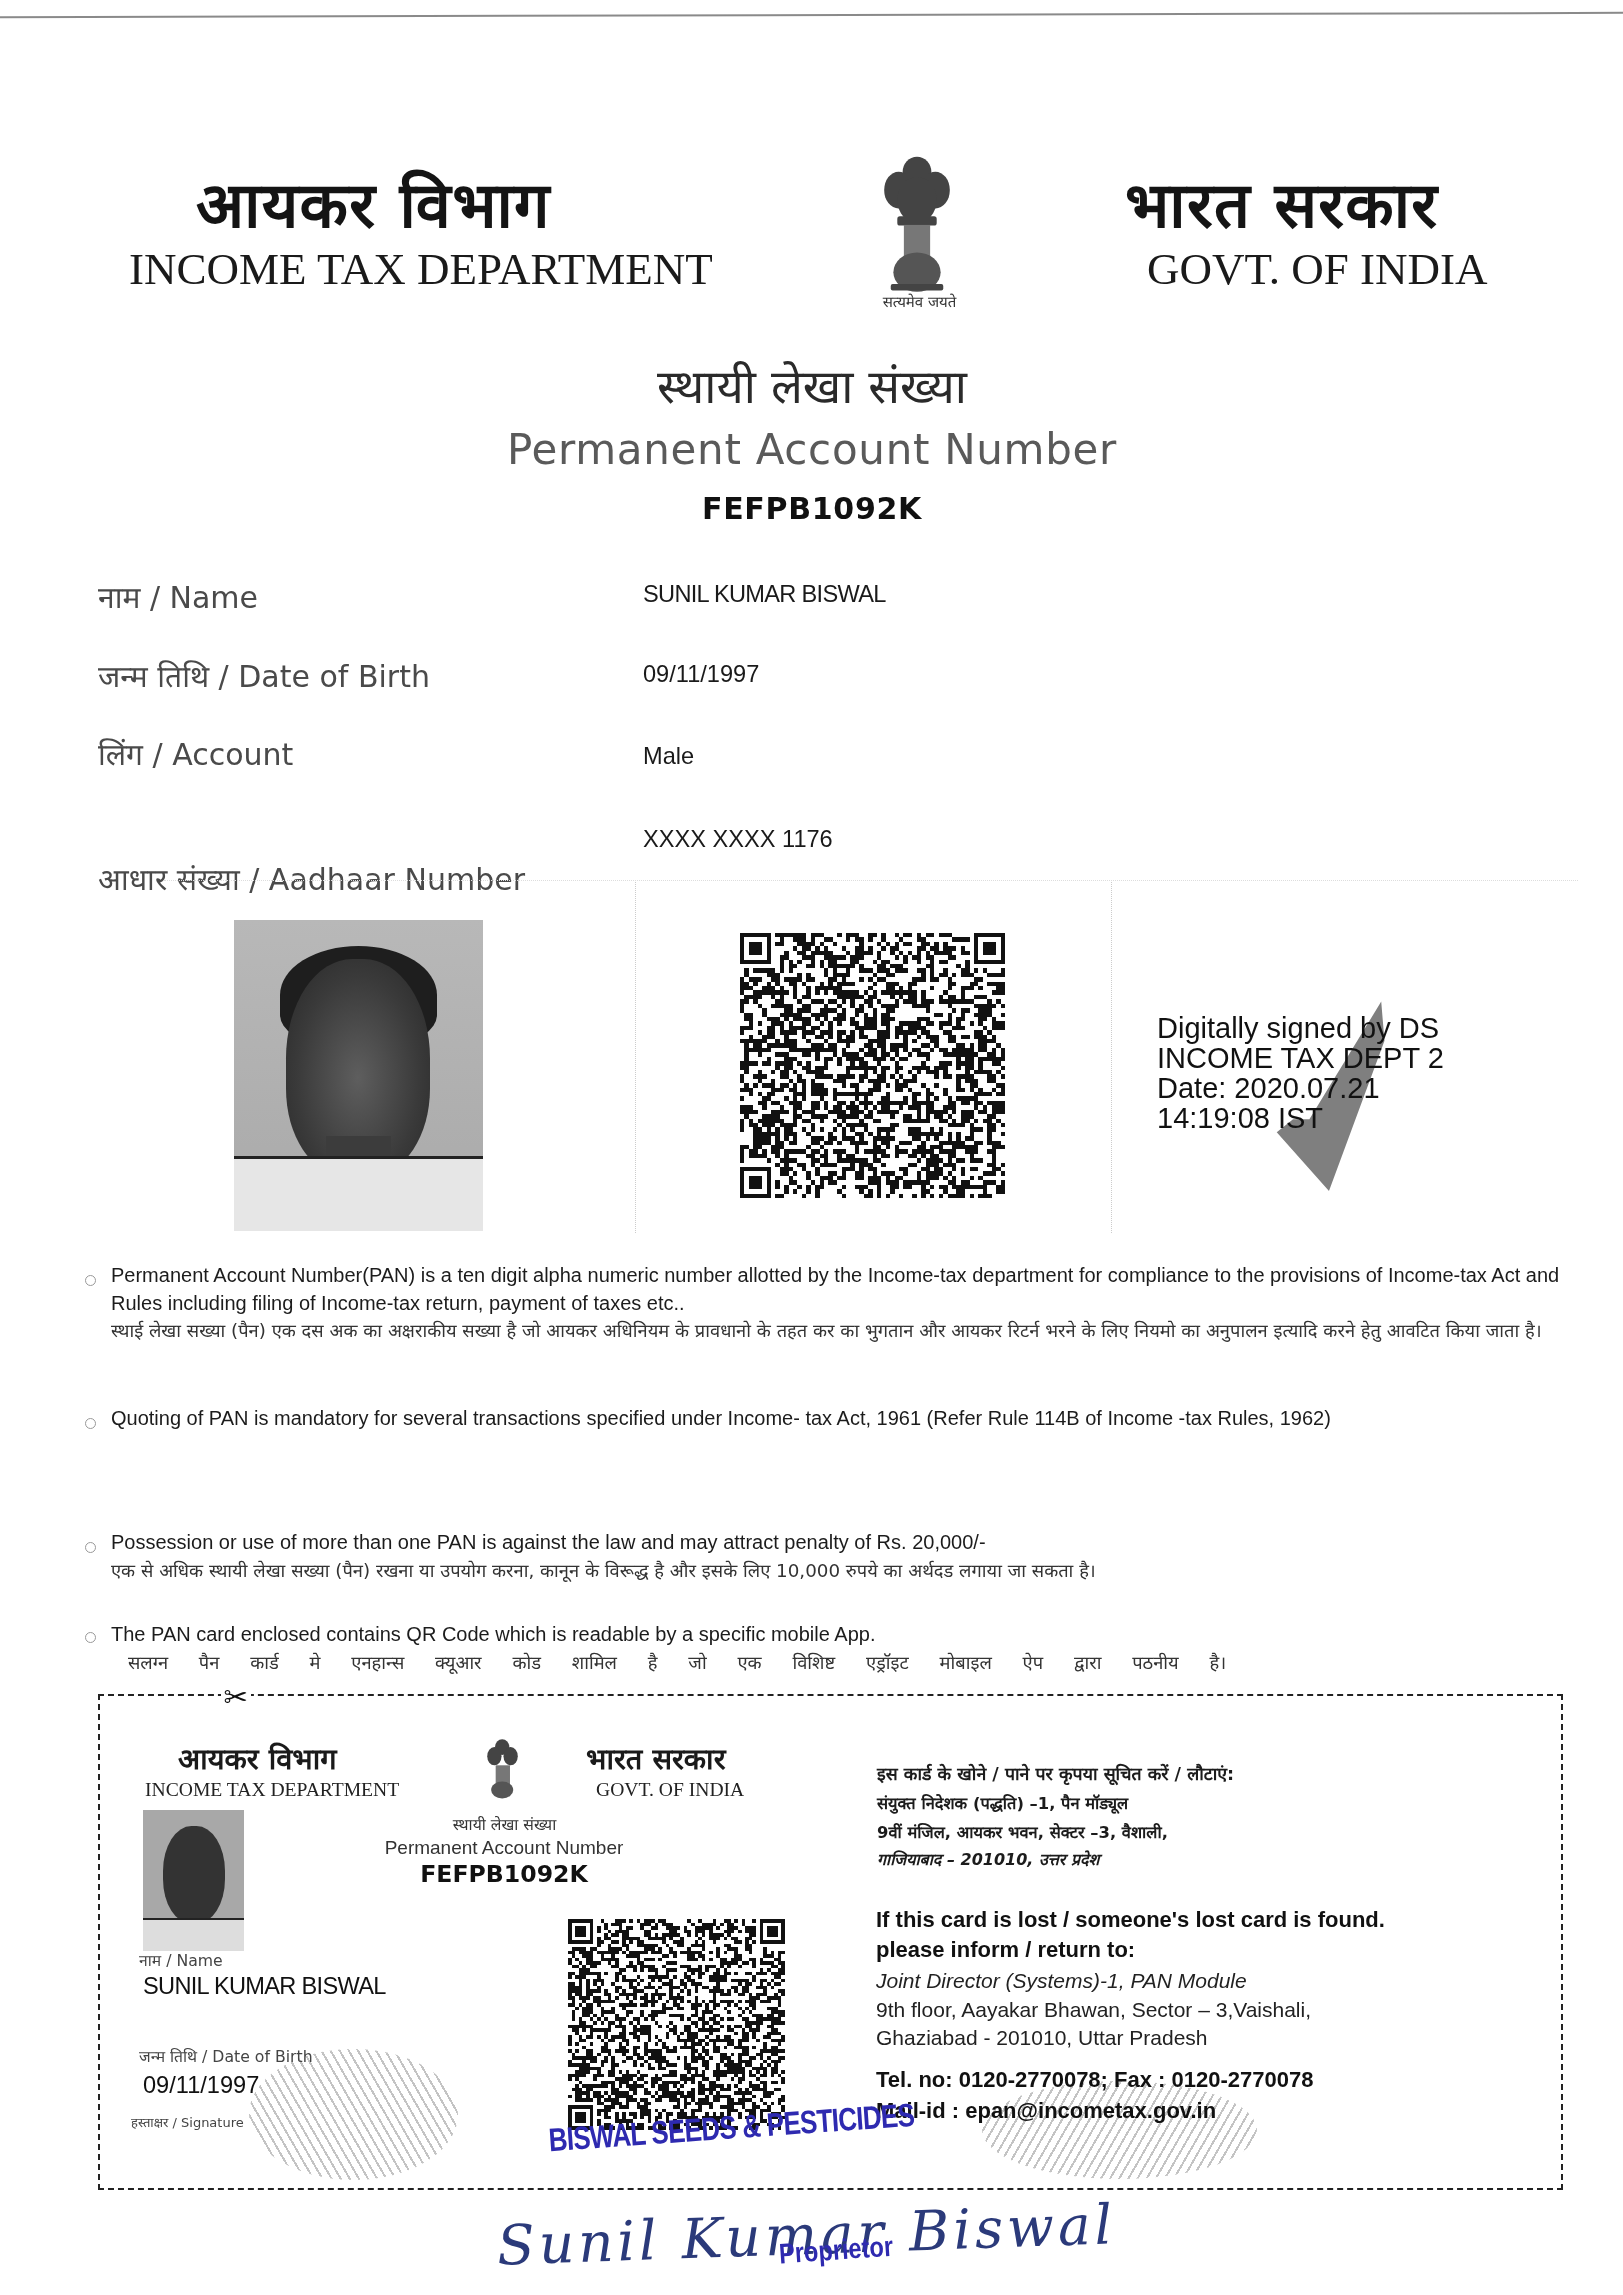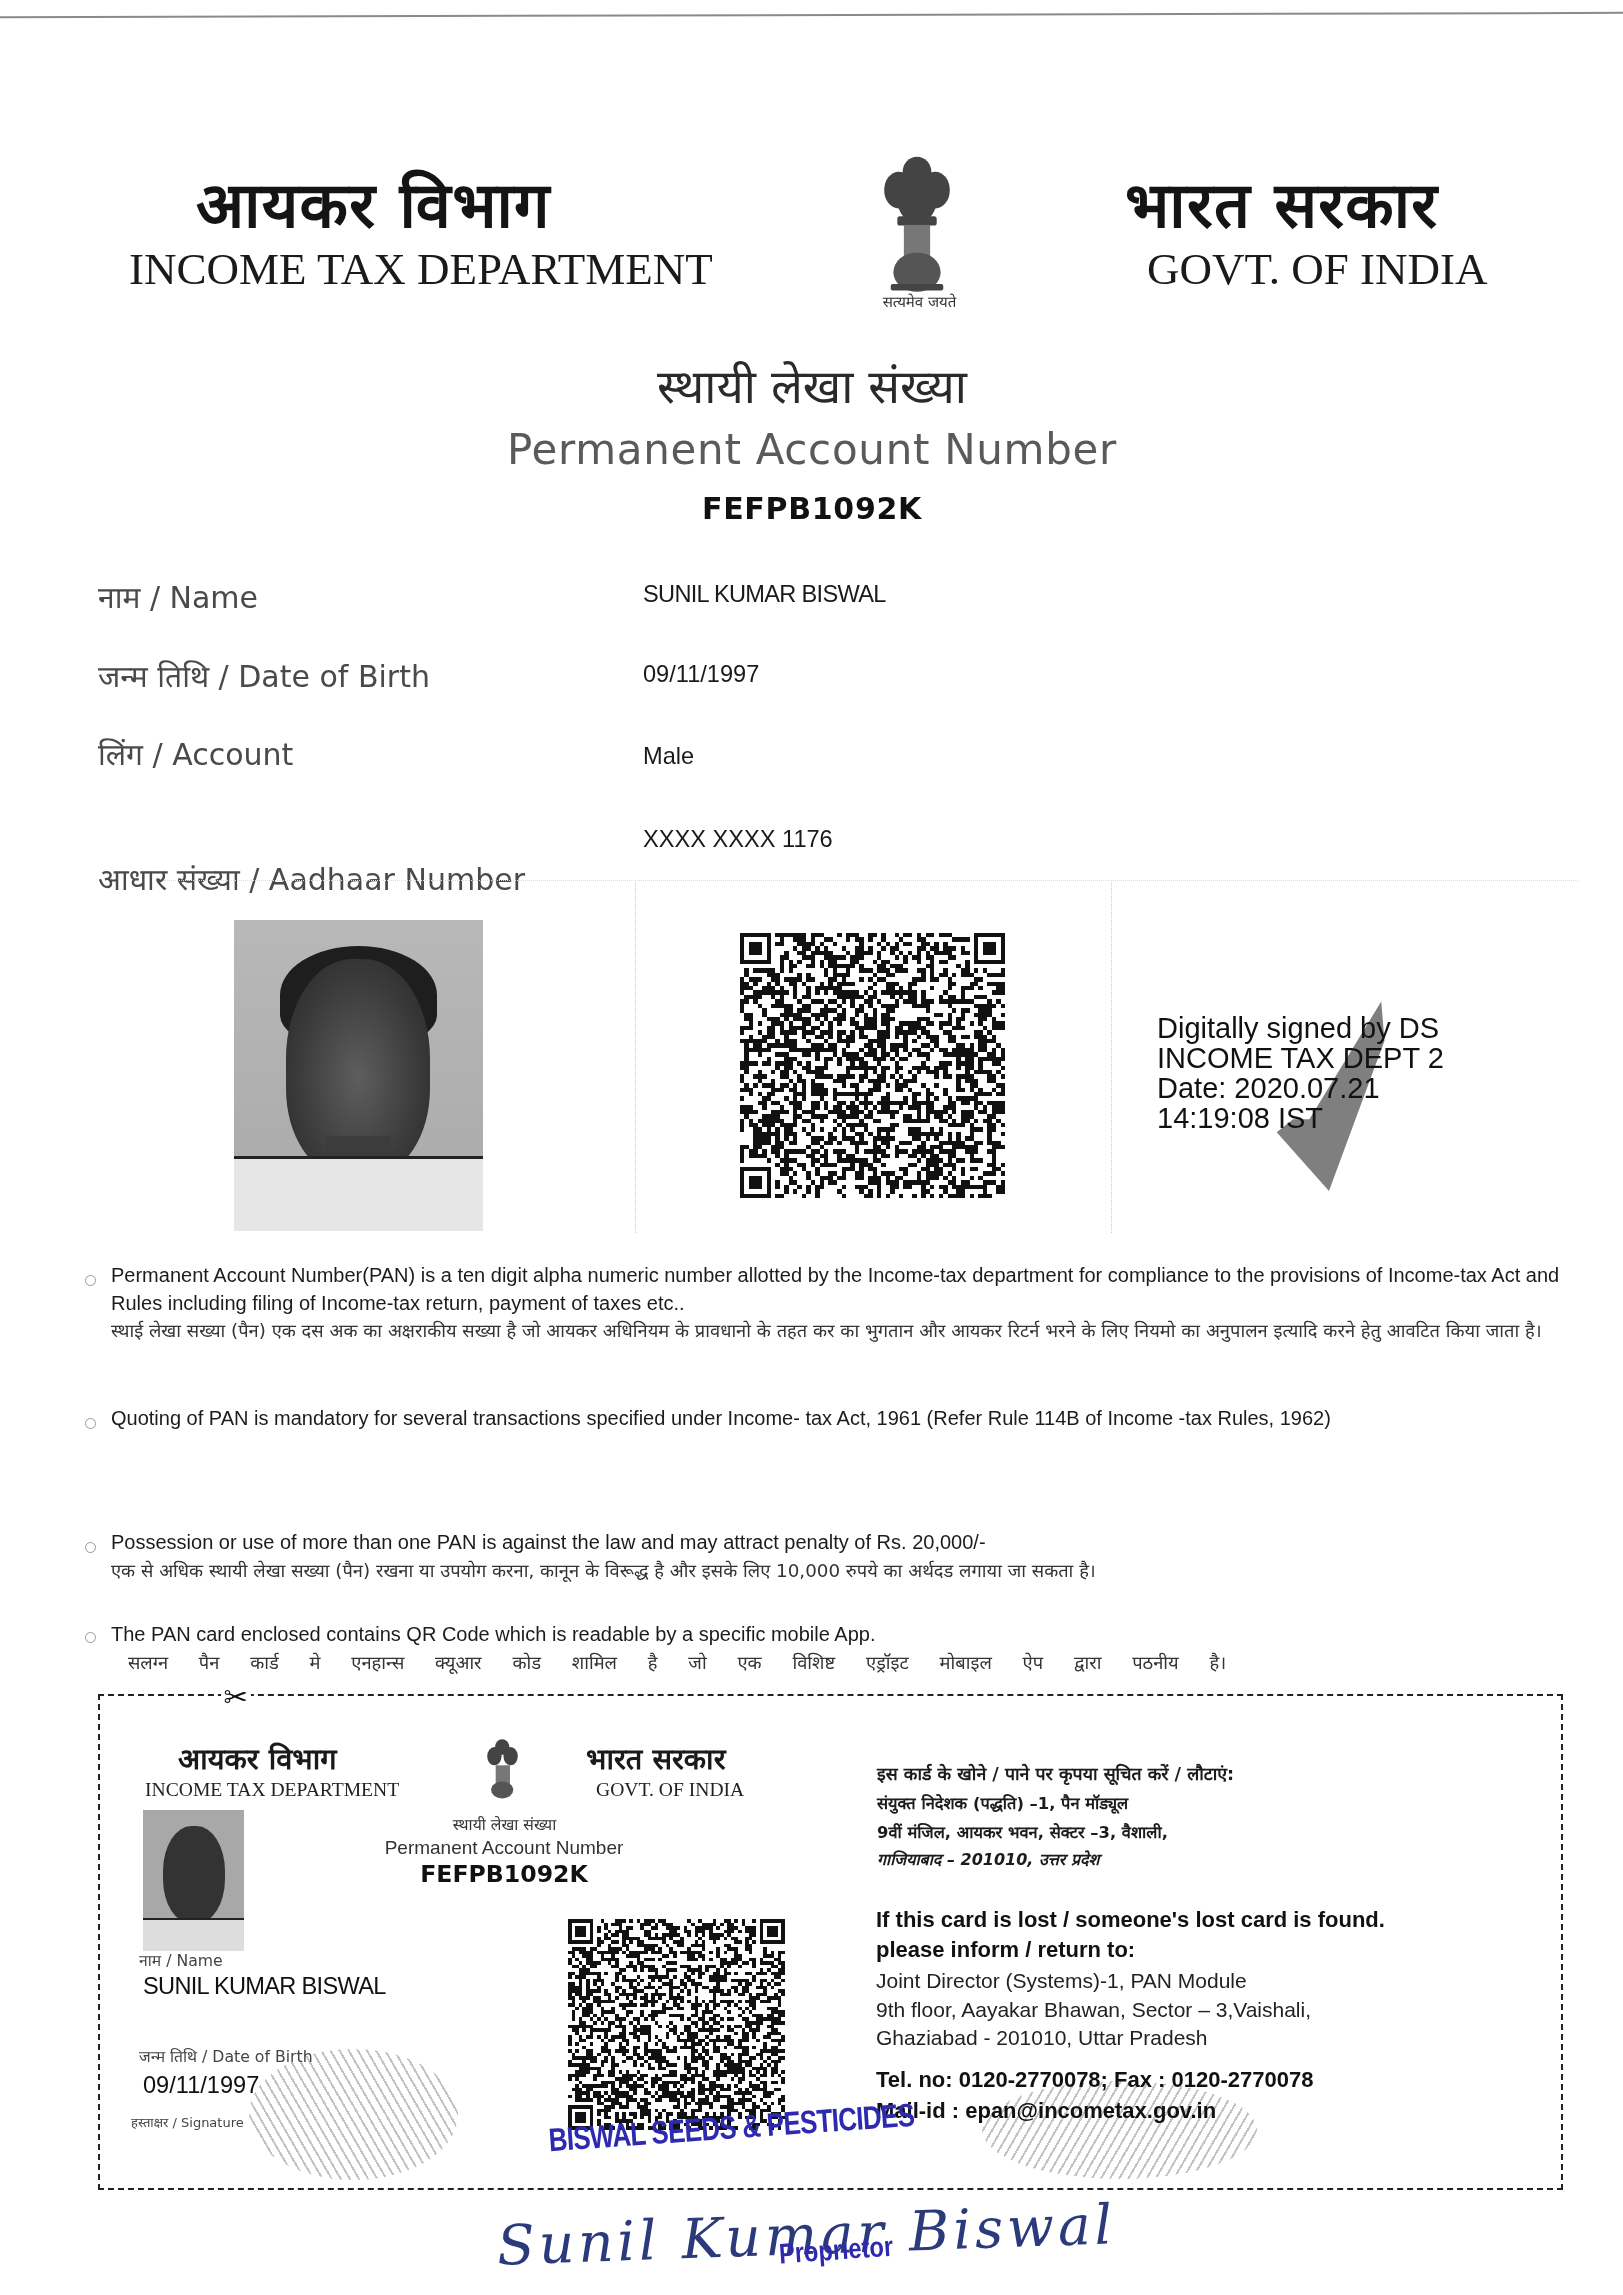--- a/index.html
+++ b/index.html
@@ -3605,21 +3605,21 @@
     </svg>
 </div>
 
 <div class="abs back-hi" style="top:1761px;">इस कार्ड के खोने / पाने पर कृपया सूचित करें / लौटाएं:</div>
 <div class="abs back-hi" style="top:1791px;font-size:16.4px;">संयुक्त निदेशक (पद्धति) –1, पैन मॉड्यूल</div>
 <div class="abs back-hi" style="top:1820px;font-size:16.4px;">9वीं मंजिल, आयकर भवन, सेक्टर –3, वैशाली,</div>
 <div class="abs back-hi" style="top:1848px;font-size:16px;font-style:italic;">गाजियाबाद – 201010, उत्तर प्रदेश</div>
 
 <div class="abs back-en-b" style="top:1907px;">If this card is lost / someone's lost card is found.</div>
 <div class="abs back-en-b" style="top:1937px;">please inform / return to:</div>
-<div class="abs back-en" style="top:1969px;">Joint Director (Systems)-1, PAN Module</div>
+<div class="abs back-en" style="top:1969px;font-style:italic;">Joint Director (Systems)-1, PAN Module</div>
 <div class="abs back-en" style="top:1998px;">9th floor, Aayakar Bhawan, Sector – 3,Vaishali,</div>
 <div class="abs back-en" style="top:2026px;">Ghaziabad - 201010, Uttar Pradesh</div>
 <div class="abs back-en-b" style="top:2067px;">Tel. no: 0120-2770078; Fax : 0120-2770078</div>
 <div class="abs back-en-b" style="top:2098px;font-weight:bold;">Mail-id  : epan@incometax.gov.in</div>
 
 <div class="abs stamp-company">BISWAL SEEDS &amp; PESTICIDES</div>
 <div class="abs handsig">Sunil Kumar Biswal</div>
 <div class="abs stamp-prop">Proprietor</div>
 
 

